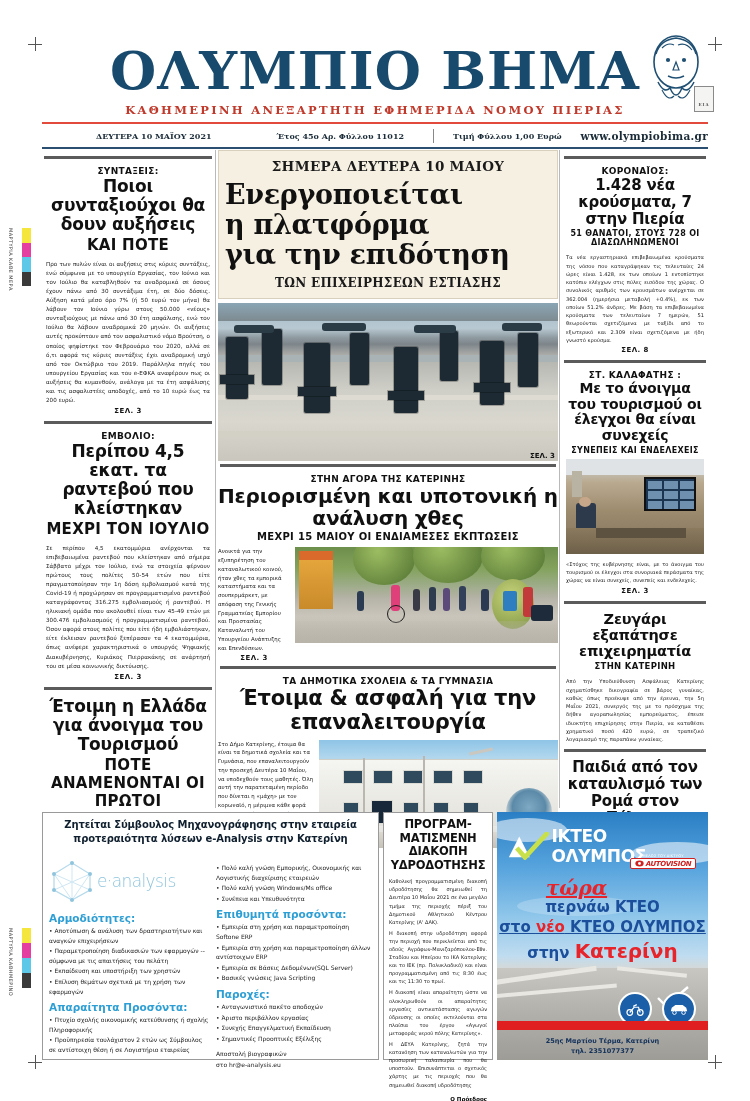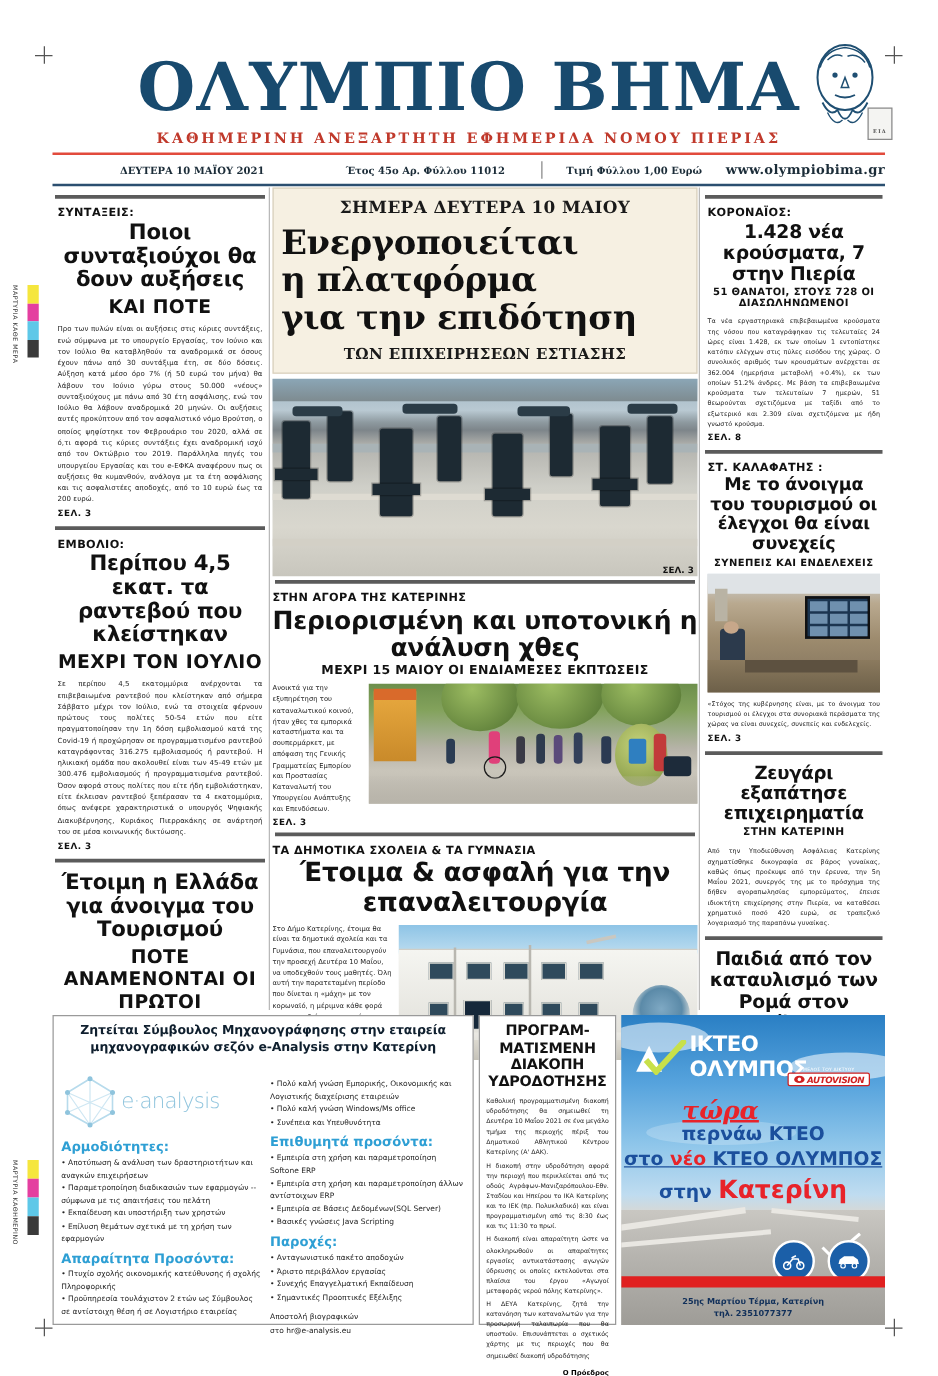--- a/index.html
+++ b/index.html
@@ -111,37 +111,37 @@
   .col-right { left: 520px; width: 146px; }
 
   .vrule {
     position:absolute; top:0; width:1px; height:658px; background:#b9b9b9;
   }
 
   
   .story { padding: 0 4px; }
   .story-rule { height:3px; background:#5b5b5b; margin: 6px 2px 7px 2px;}
   .kicker {
-    text-align:left; font-weight:bold; font-size:9px;
+    text-align:center; font-weight:bold; font-size:9px;
     color:#111; letter-spacing:.3px; margin-bottom:1px;
   }
   .head-lg {
     text-align:center; font-weight:bold; color:#111;
     font-size:17px; line-height:1.12; letter-spacing:-.2px;
   }
   .subhead {
     text-align:center; font-weight:bold; font-size:15px; color:#111;
     letter-spacing:.3px; margin-top:2px;
   }
   .btext {
     font-size:5.6px; line-height:1.62; text-align:justify;
     color:#1a1a1a; margin-top:6px; letter-spacing:.05px;
   }
   .sel {
-    text-align:left; font-weight:bold; font-size:7px;
+    text-align:center; font-weight:bold; font-size:7px;
     color:#111; letter-spacing:.4px; margin-top:2px;
   }
 
   
   .lead-box {
     background:#f6f0e2;
     border:1px solid #d8d0bd;
     padding:7px 6px 8px 6px;
   }
   .lead-kicker {
@@ -598,21 +598,21 @@
         </div>
       </div>
     </div>
   </div>
 
   <div class="ads">
 
     <div class="ad-job">
       <div class="ad-job-title">
         <div>Ζητείται Σύμβουλος Μηχανογράφησης στην εταιρεία</div>
-        <div>μηχανογραφικών σεζόν e-Analysis στην Κατερίνη</div>
+        <div>προτεραιότητα λύσεων e-Analysis στην Κατερίνη</div>
       </div>
 
       <div class="ad-cols">
         <div class="ad-c1">
           <div class="logo-ea">
             <svg class="logo-mark" viewBox="0 0 46 44">
               <polygon points="23,4 41,15 41,31 23,41 5,31 5,15" fill="none" stroke="#b7dbec" stroke-width="1.3"></polygon>
               <path d="M5,15 L41,31 M41,15 L5,31 M23,4 L23,41 M5,15 L23,41 M41,15 L23,41" stroke="#cfe7f3" stroke-width="1"></path>
               <circle cx="23" cy="4" r="2" fill="#8fc4dd"></circle>
                 <circle cx="41" cy="15" r="2" fill="#8fc4dd"></circle>

